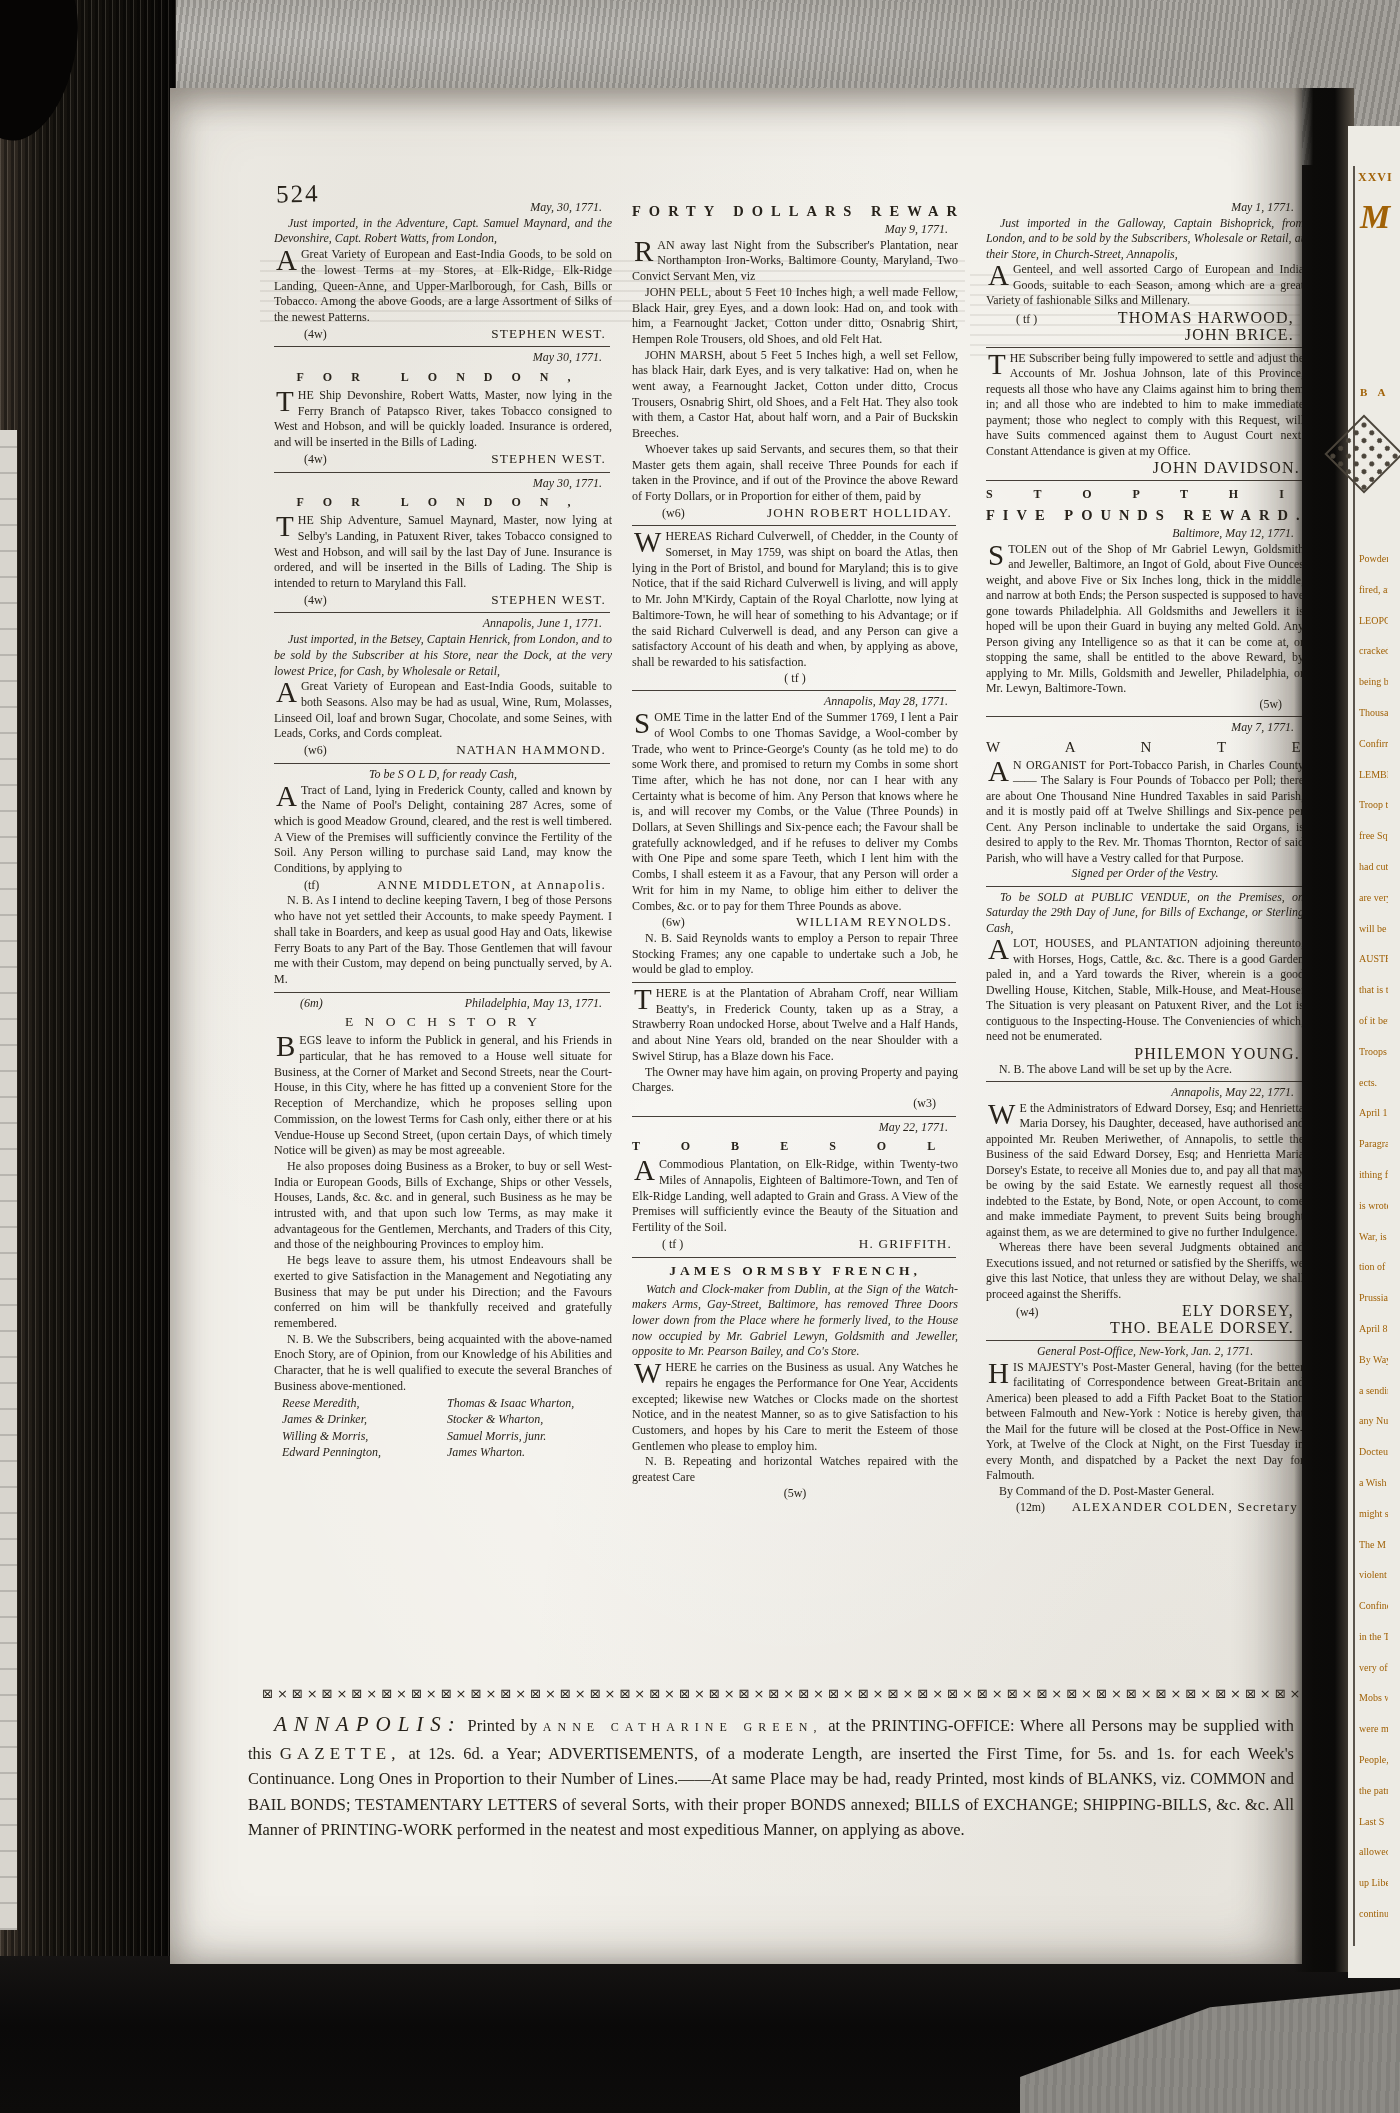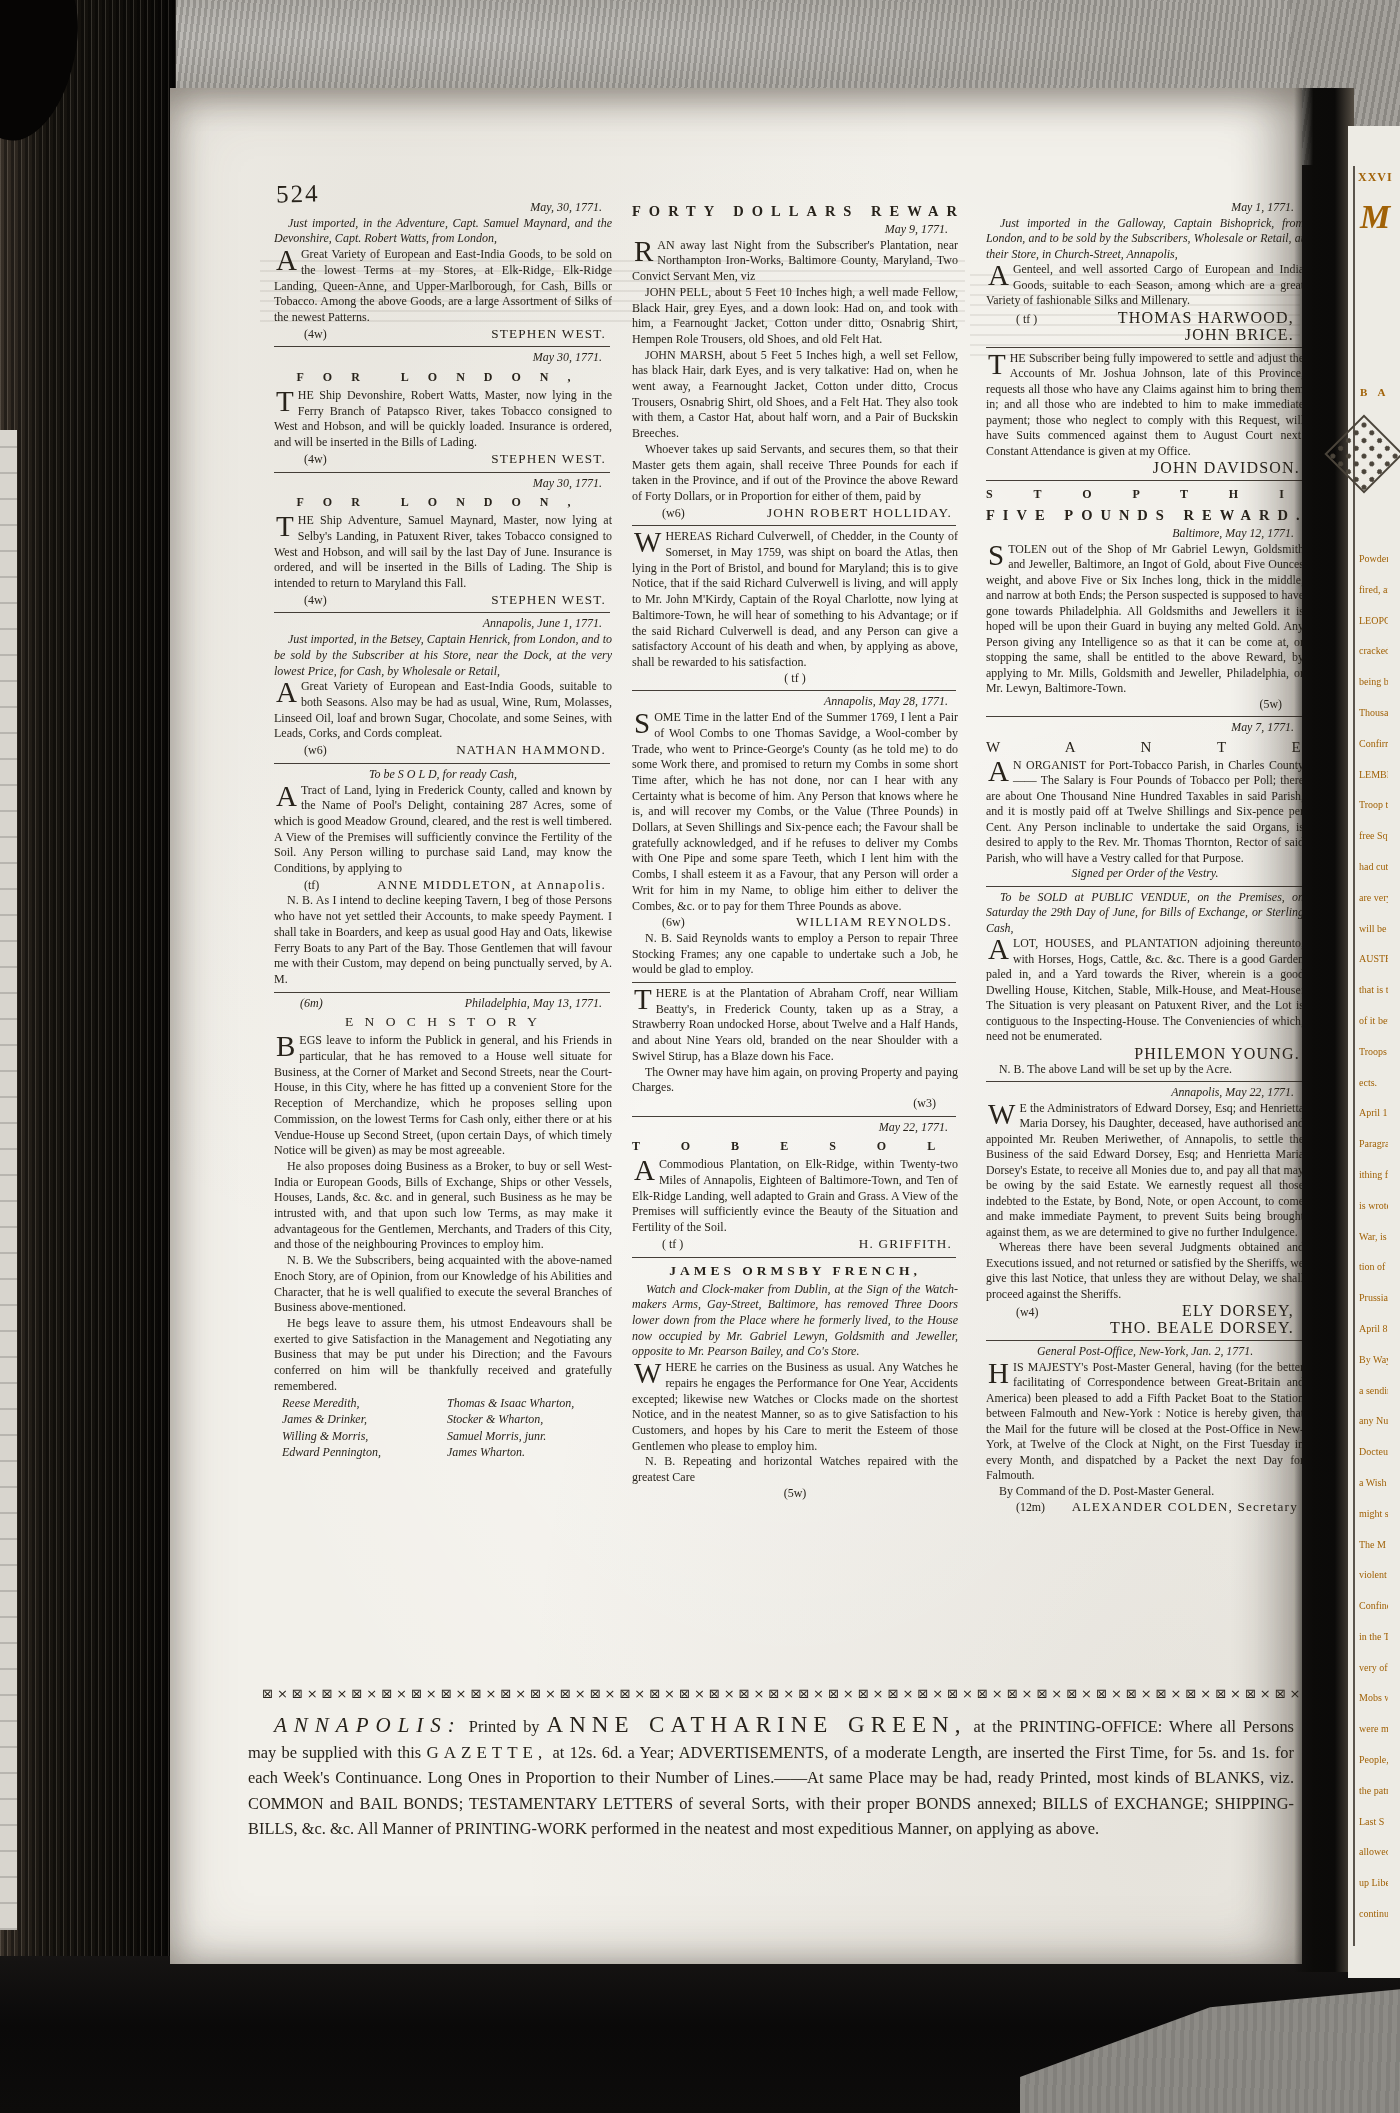--- a/index.html
+++ b/index.html
@@ -86,21 +86,21 @@
   .tagright{text-align:right;padding-right:22px;}
   .center-it{text-align:center;font-style:italic;}
   .signers{display:flex;font-style:italic;padding-left:8px;line-height:16.5px;}
   .signers > div{flex:1;}
   
   .ornrow{position:absolute;left:92px;top:1598px;width:1044px;height:20px;overflow:hidden;
     white-space:nowrap;font-family:"DejaVu Sans",sans-serif;font-size:13px;letter-spacing:4px;color:#2b251d;}
   .colophon{position:absolute;left:78px;top:1624px;width:1046px;font-size:16.4px;line-height:25.5px;
     text-align:justify;text-indent:26px;color:#27221a;}
   .colo-annapolis{font-style:italic;font-size:21px;letter-spacing:7px;}
-  .colo-green{font-size:23px;letter-spacing:6px;}
+  .colo-green{font-size:12px;letter-spacing:6px;}
   .colo-gazette{font-size:17px;letter-spacing:5px;}
 </style>
 </head>
 <body>
 
 <div class="band-top"></div>
 <div class="band-top-right"></div>
 <div class="edge-left"></div>
 <div class="edge-left-white"></div>
 <div class="corner-blob"></div>
@@ -164,22 +164,22 @@
     </div>
     <div class="rule"></div>
     <div class="ad">
       <div class="tagdate">
           <span>(6m)</span>
           <span>Philadelphia, May 13, 1771.</span>
         </div>
       <div class="head tight light">E N O C H   S T O R Y</div>
       <div class="body"><span class="dc">B</span><span>EGS leave to inform the Publick in general, and his Friends in particular, that he has removed to a House well situate for Business, at the Corner of Market and Second Streets, near the Court-House, in this City, where he has fitted up a convenient Store for the Reception of Merchandize, which he proposes selling upon Commission, on the lowest Terms for Cash only, either there or at his Vendue-House up Second Street, (upon certain Days, of which timely Notice will be given) as may be most agreeable.</span></div>
       <div class="para">He also proposes doing Business as a Broker, to buy or sell West-India or European Goods, Bills of Exchange, Ships or other Vessels, Houses, Lands, &amp;c. &amp;c. and in general, such Business as he may be intrusted with, and that upon such low Terms, as may make it advantageous for the Gentlemen, Merchants, and Traders of this City, and those of the neighbouring Provinces to employ him.</div>
+      <div class="para">He begs leave to assure them, his utmost Endeavours shall be exerted to give Satisfaction in the Management and Negotiating any Business that may be put under his Direction; and the Favours conferred on him will be thankfully received and gratefully remembered.</div>
       <div class="para">N. B. We the Subscribers, being acquainted with the above-named Enoch Story, are of Opinion, from our Knowledge of his Abilities and Character, that he is well qualified to execute the several Branches of Business above-mentioned.</div>
-      <div class="para">He begs leave to assure them, his utmost Endeavours shall be exerted to give Satisfaction in the Management and Negotiating any Business that may be put under his Direction; and the Favours conferred on him will be thankfully received and gratefully remembered.</div>
       <div class="signers">
         <div>
             <div>Reese Meredith,</div>
             <div>James &amp; Drinker,</div>
             <div>Willing &amp; Morris,</div>
             <div>Edward Pennington,</div>
           </div>
         <div>
             <div>Thomas &amp; Isaac Wharton,</div>
             <div>Stocker &amp; Wharton,</div>

